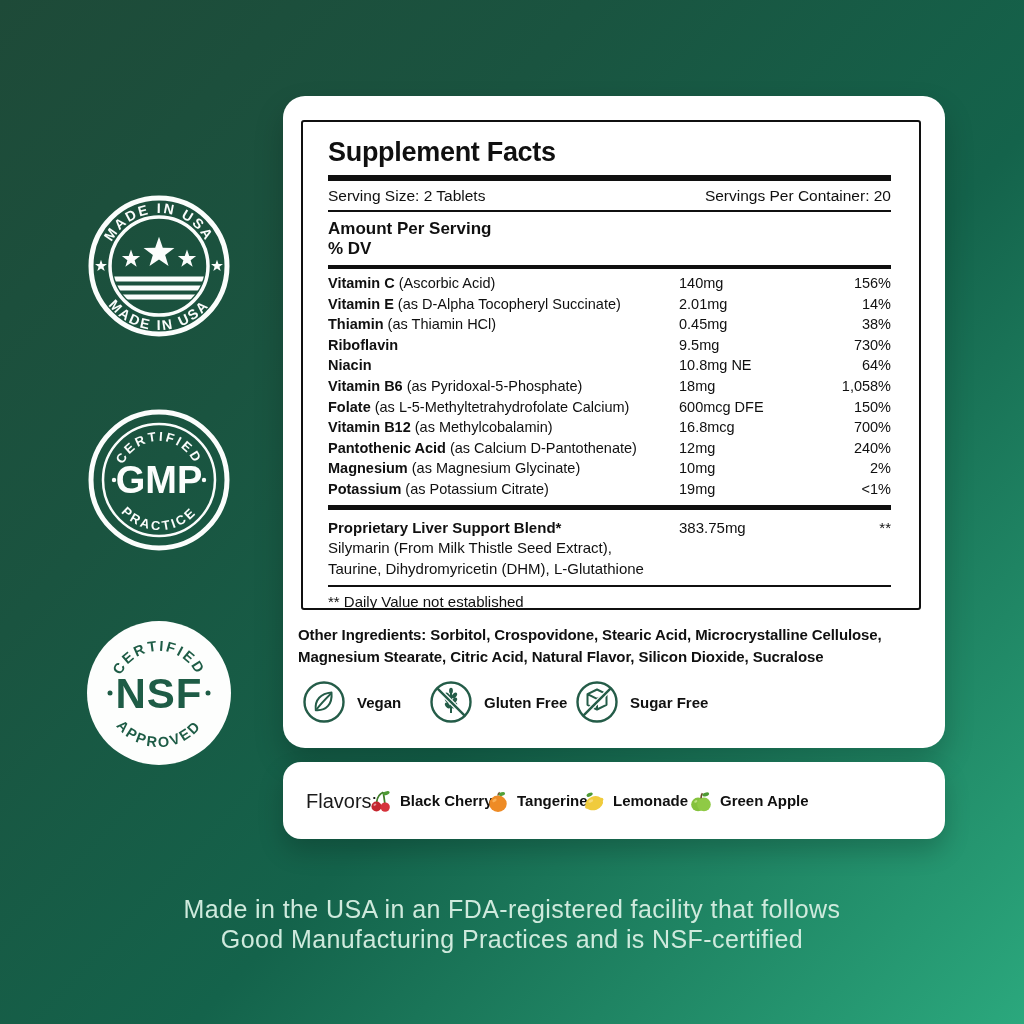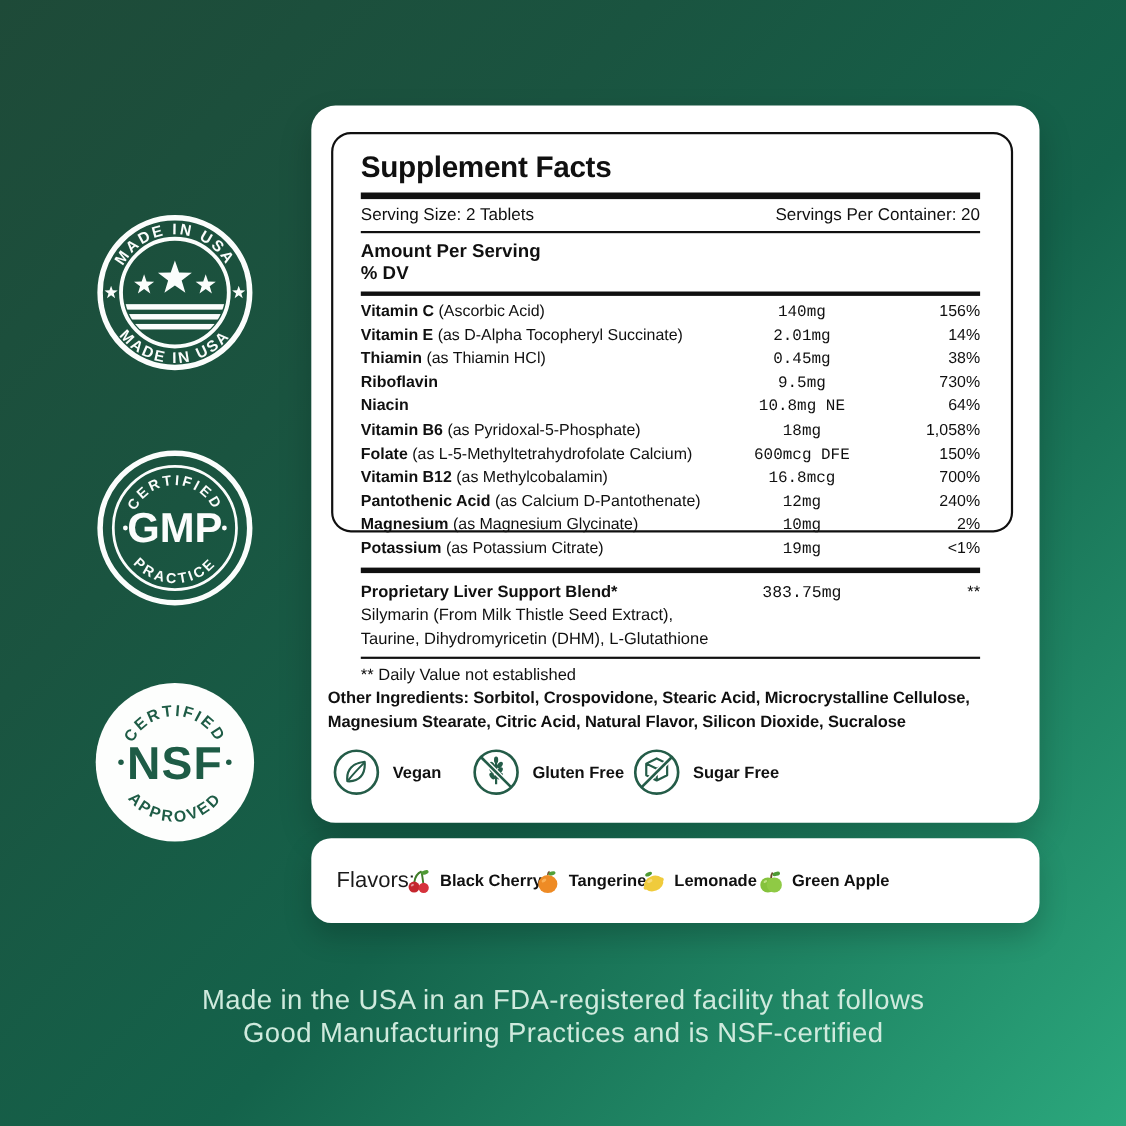--- a/index.html
+++ b/index.html
@@ -5,34 +5,34 @@
   html,body{margin:0;padding:0;background:#16211c;}
   .stage{
     position:relative;width:1024px;height:1024px;overflow:hidden;
     background:linear-gradient(133deg,#1e4a38 0%,#1a5440 30%,#14634b 58%,#2ba87d 100%);
     font-family:"Liberation Sans",sans-serif;color:#101010;
   }
   .seal{position:absolute;}
   
   .panel{position:absolute;left:283px;top:96px;width:662px;height:652px;background:#ffffff;
          border-radius:22px;box-shadow:0 14px 30px rgba(0,0,0,.20);}
-  .facts-box{position:absolute;left:18px;top:24px;width:620px;height:364px;box-sizing:border-box;
-             border:2px solid #101010;border-radius:18px;padding:16px 28px 0 25px;}
+  .facts-box{position:absolute;left:18px;top:24px;width:620px;height:490px;box-sizing:border-box;
+             border:2px solid #101010;border-radius:3px;padding:16px 28px 0 25px;}
   .f-title{font-size:27px;font-weight:800;letter-spacing:-.3px;line-height:29px;}
   .bar-heavy{height:6px;background:#101010;margin-top:8px;}
   .bar-med{height:4px;background:#101010;}
   .bar-thick{height:5px;background:#101010;margin-top:5px;}
   .bar-thin{height:2px;background:#101010;}
   .serving-row{display:flex;justify-content:space-between;font-size:15.5px;padding:6px 0 5px;gap:11px;}
   .hdr-row{display:flex;justify-content:space-between;font-weight:700;font-size:17px;padding:7px 0 6px;flex-direction:column;}
   .rows{margin-top:4px;}
   .srow{display:flex;align-items:baseline;font-size:14.5px;line-height:20.6px;white-space:nowrap;}
   .srow .nm{flex:1;}
   .srow b{font-weight:700;}
-  .srow .amt{min-width:100px;text-align:center;font-family:Liberation Mono, monospace;}
+  .srow .amt{min-width:100px;text-align:left;}
   .srow .dv{min-width:72px;text-align:right;padding-left:40px;}
   .blend{margin-top:8px;}
   .blend .srow{font-size:15px;line-height:20.5px;}
   .blend-desc{font-size:15px;line-height:20.5px;}
   .footnote{font-size:15px;padding:6px 0;}
   .blend .bar-thin{margin-top:6px;}
   .other-ing{position:absolute;left:15px;top:528px;width:632px;font-size:15px;line-height:21.5px;
              font-weight:600;letter-spacing:-.1px;}
   .badge{position:absolute;top:584px;display:flex;align-items:center;gap:11px;
          font-size:15px;font-weight:700;}

